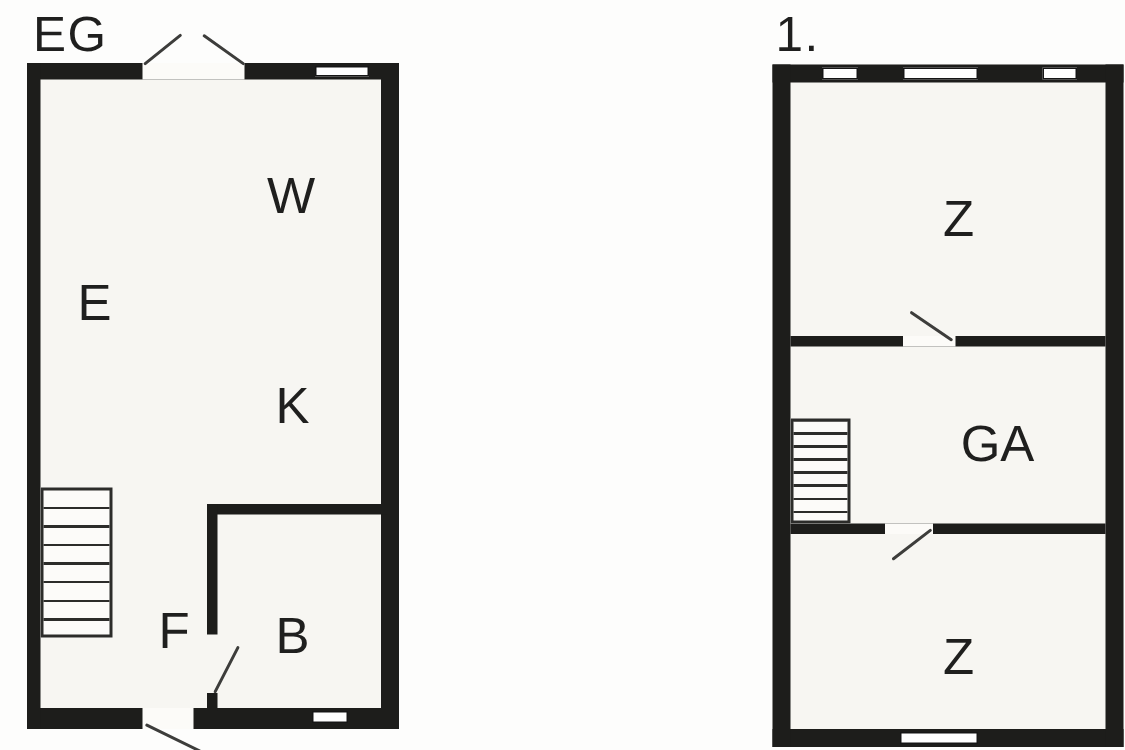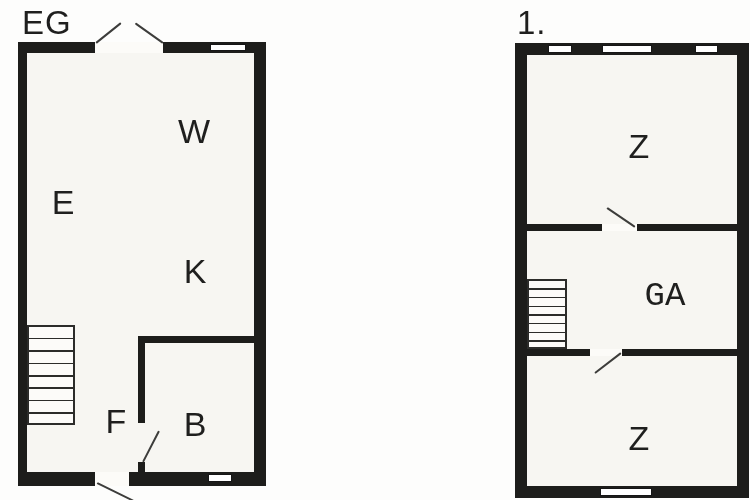--- a/index.html
+++ b/index.html
@@ -101,17 +101,17 @@
     <div class="abs opening" style="left:152px;top:224px;width:35px;height:7px;"></div>
     <div class="abs wall" style="left:77px;top:349px;width:210px;height:7px;"></div>
     <div class="abs opening" style="left:140px;top:349px;width:32px;height:7px;"></div>
 
     <div class="abs stairs short" style="left:77px;top:279px;width:40px;height:70px;"></div>
 
     <div class="abs leaf" style="left:185px;top:226px;width:34px;transform:rotate(-145.8deg);"></div>
     <div class="abs leaf" style="left:171px;top:352px;width:33px;transform:rotate(142.4deg);"></div>
 
     <div class="abs room-label" style="left:189px;top:146px;">Z</div>
-    <div class="abs room-label" style="left:215px;top:296px;font-family:Liberation Mono, monospace;">GA</div>
+    <div class="abs room-label" style="left:215px;top:296px;">GA</div>
     <div class="abs room-label" style="left:189px;top:438px;">Z</div>
   </div>
 
 </div>
 
 </body></html>

